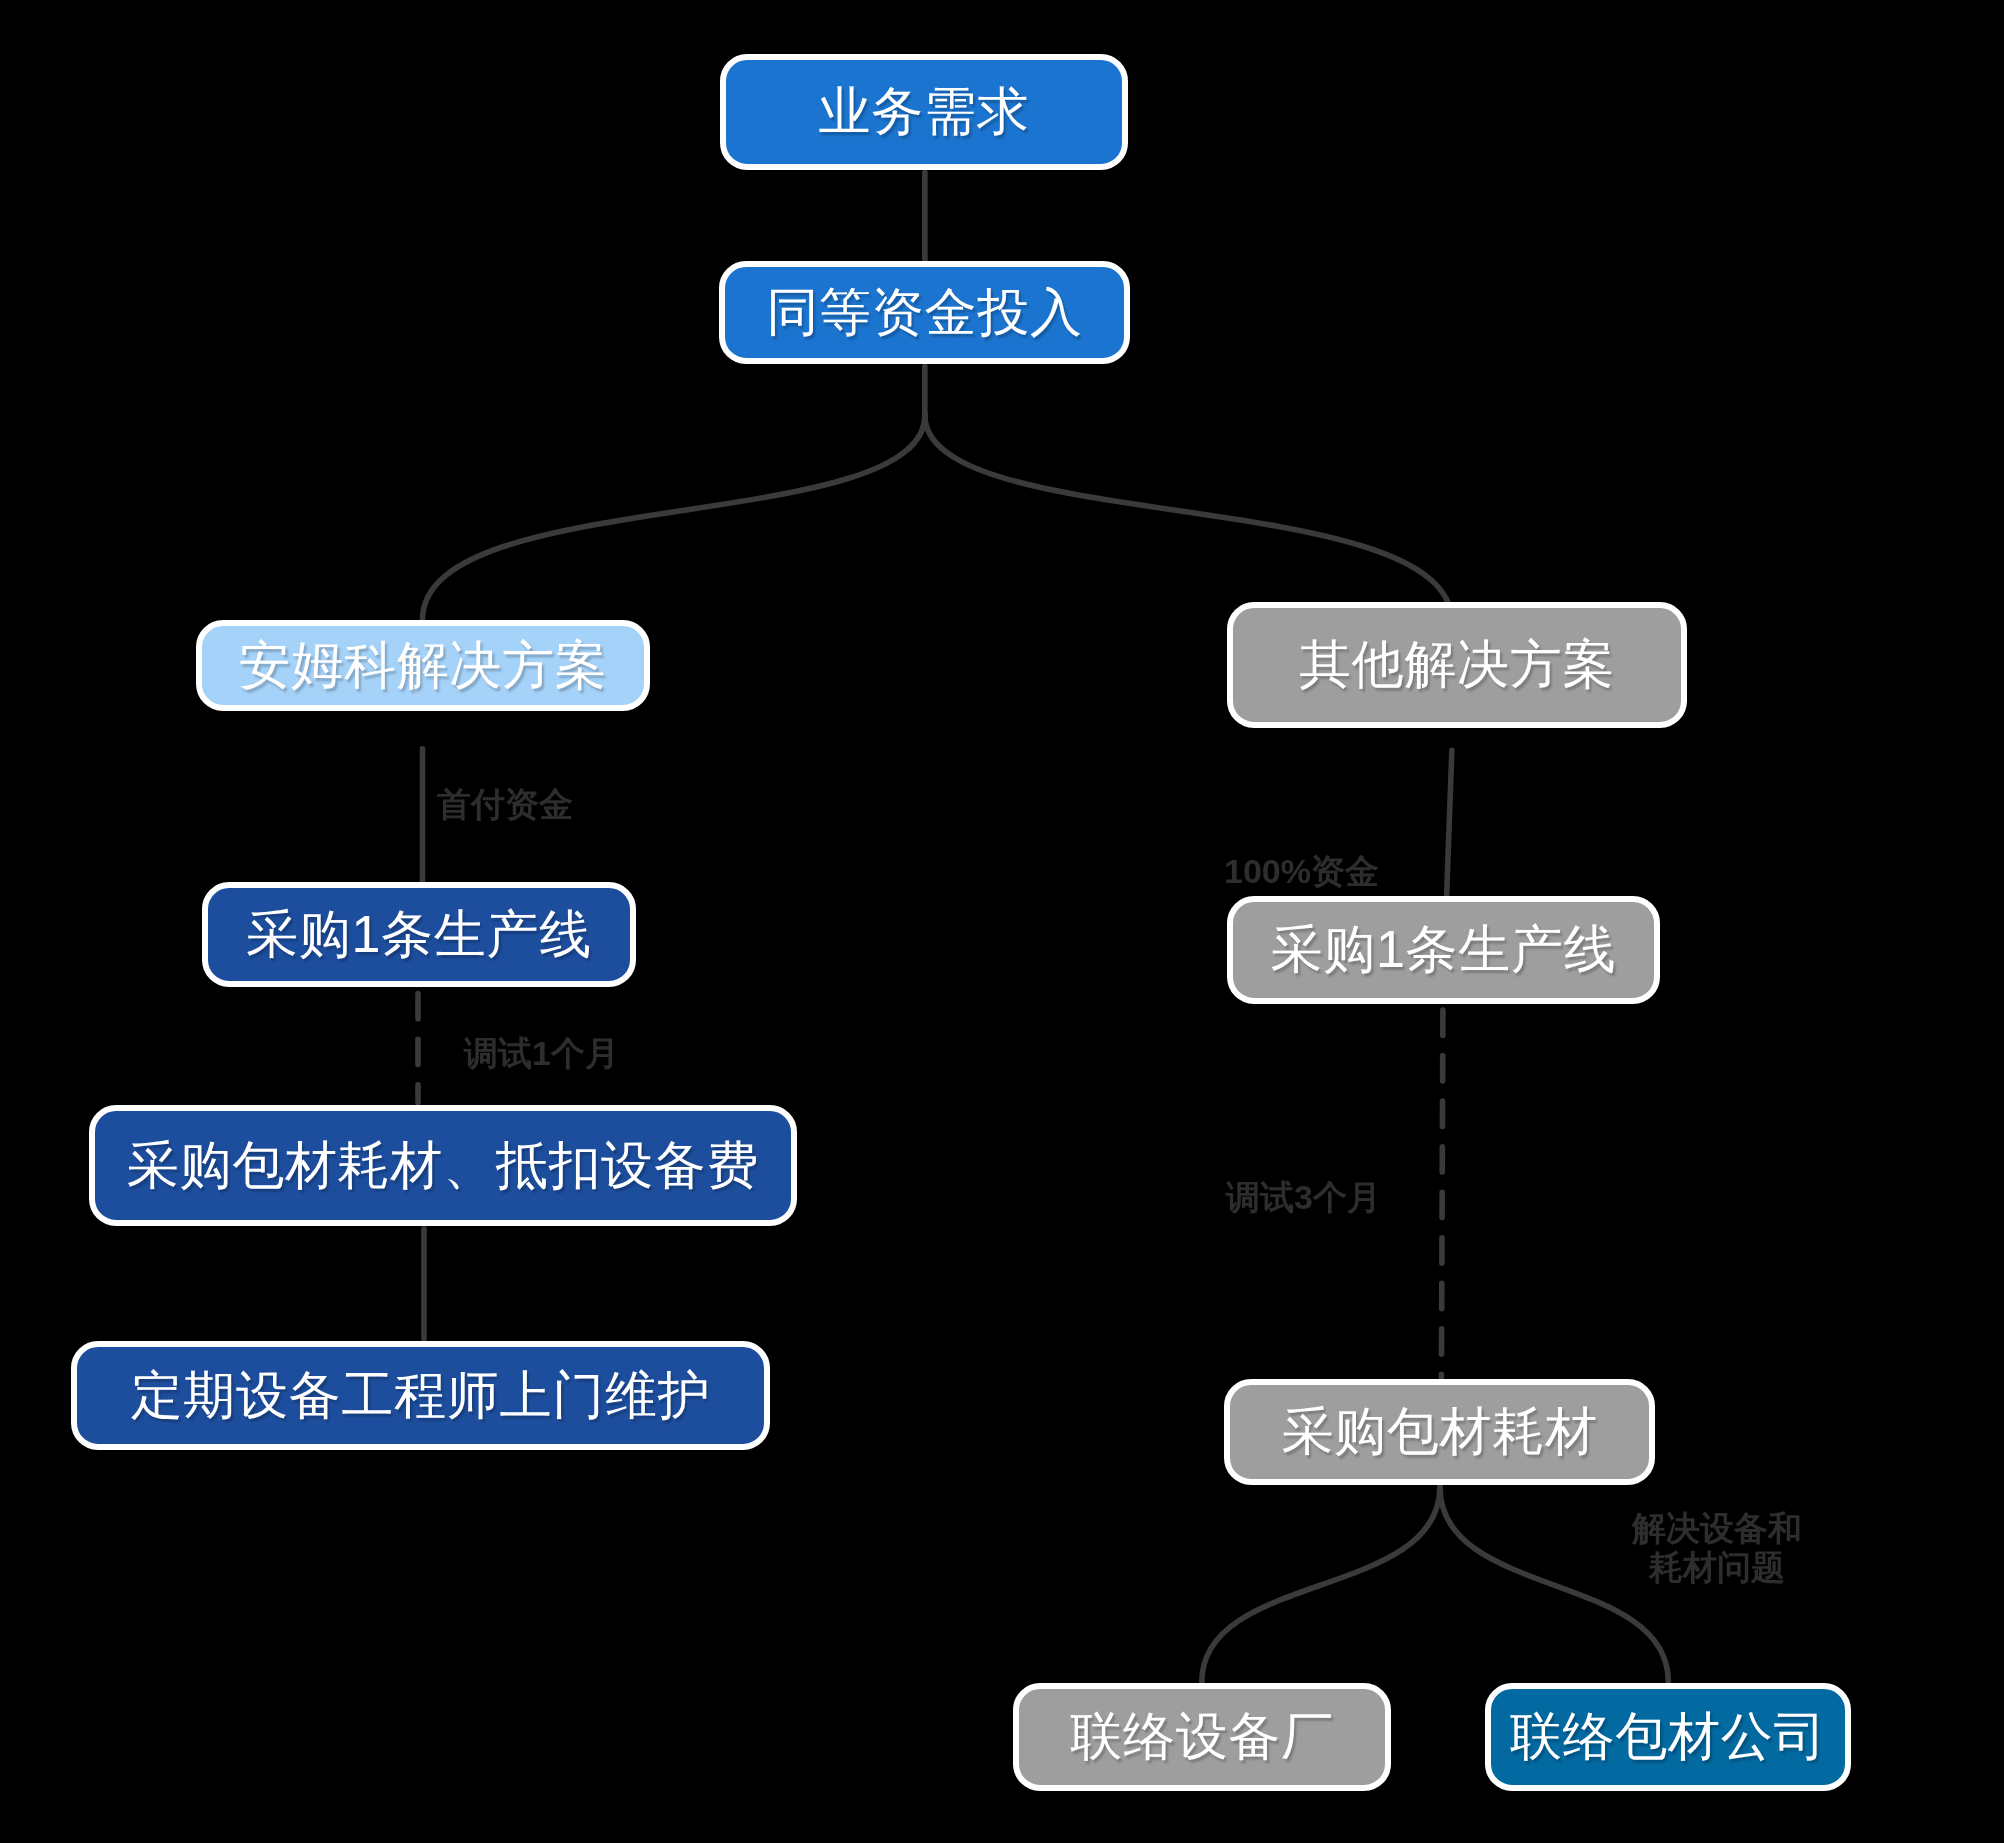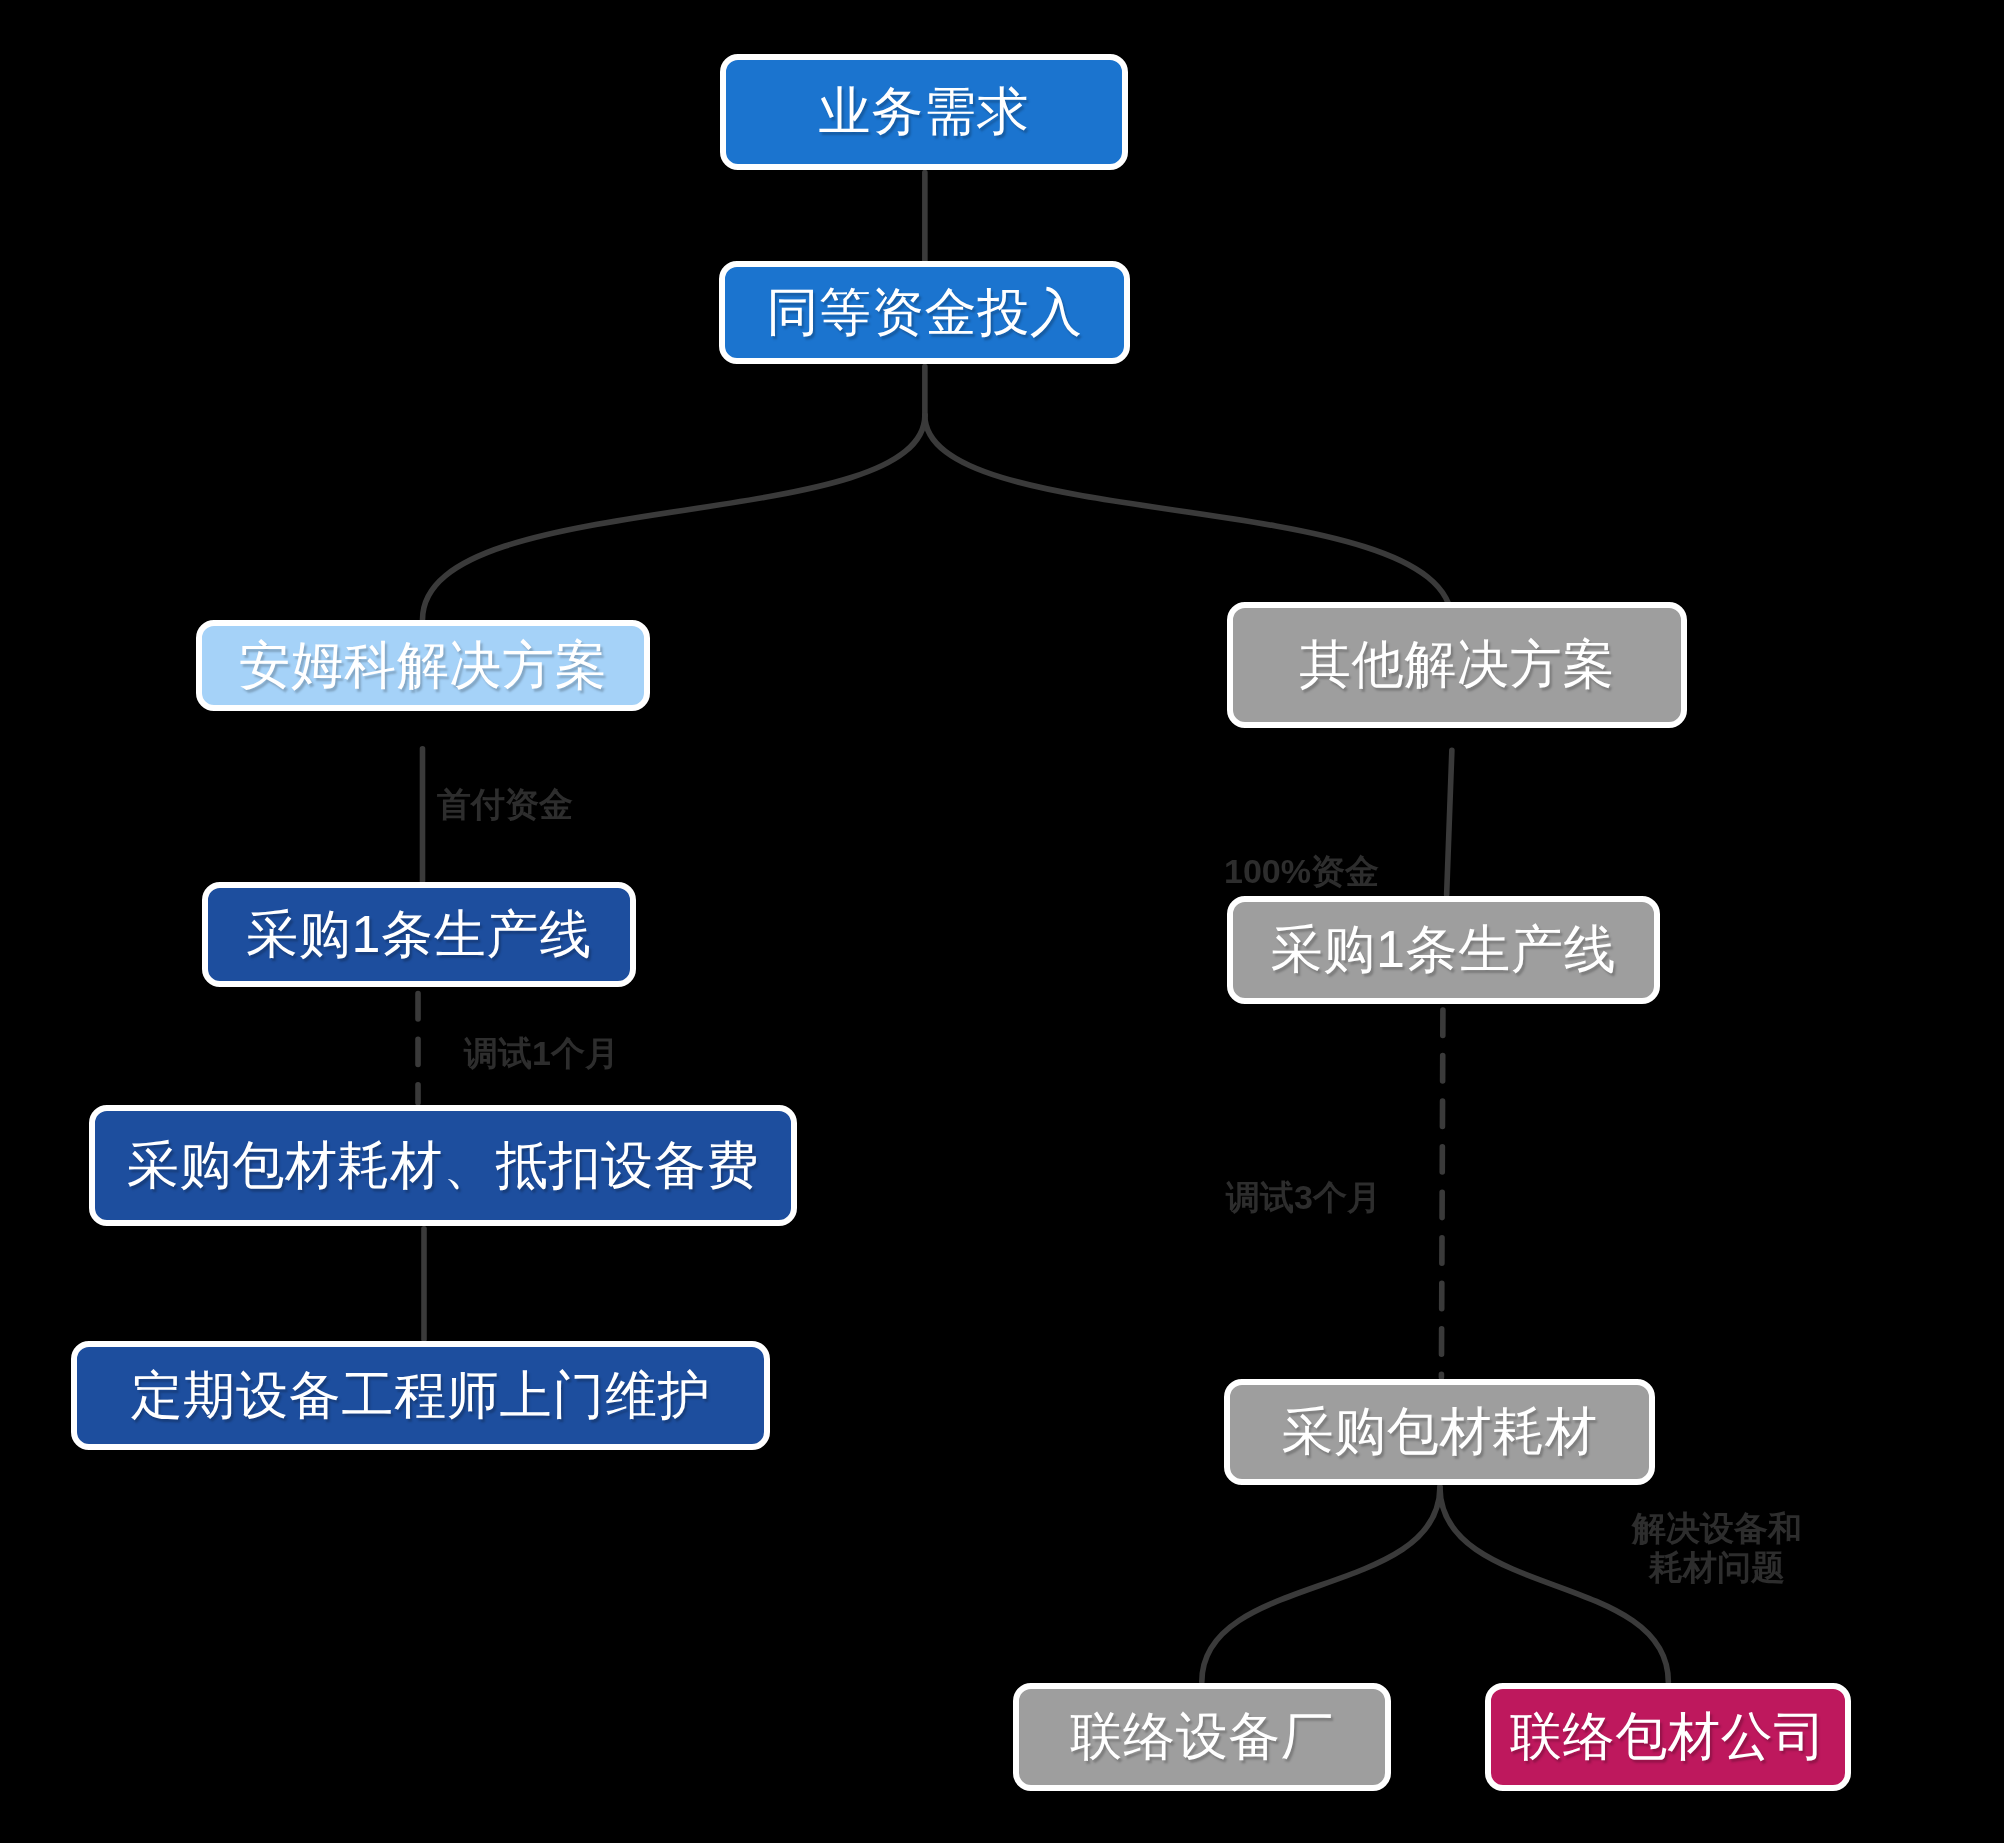--- a/index.html
+++ b/index.html
@@ -26,21 +26,21 @@
     stroke-width: 7.5px;
     stroke-linecap: round;
   }
   #connector-svg path.dashed {
     stroke-dasharray: 34 27;
   }
   .node {
     position: absolute;
     box-sizing: border-box;
     border: 6.7px solid #ffffff;
-    border-radius: 18px;
+    border-radius: 27px;
     display: flex;
     align-items: center;
     justify-content: center;
     color: #ffffff;
     font-size: 52px;
     font-weight: 400;
     white-space: nowrap;
     letter-spacing: 0.7px;
   }
   .node span {
@@ -124,18 +124,18 @@
 
   <div class="edge-label multiline" style="left: 1605px; top: 1509px; width: 224px; color: rgb(45, 45, 45);">
     <div>解决设备和</div>
     <div>耗材问题</div>
   </div>
 
   <div class="node" style="left: 1013px; top: 1683px; width: 378px; height: 108px; background-color: rgb(158, 158, 158);">
     <span>联络设备厂</span>
   </div>
 
-  <div class="node" style="left: 1485px; top: 1683px; width: 366px; height: 108px; background-color: #be185d; font-family: Liberation Serif, serif;">
+  <div class="node" style="left: 1485px; top: 1683px; width: 366px; height: 108px; background-color: #0369a1; font-family: Liberation Serif, serif;">
     <span>联络包材公司</span>
   </div>
 
 </div>
 
 
 </body></html>

